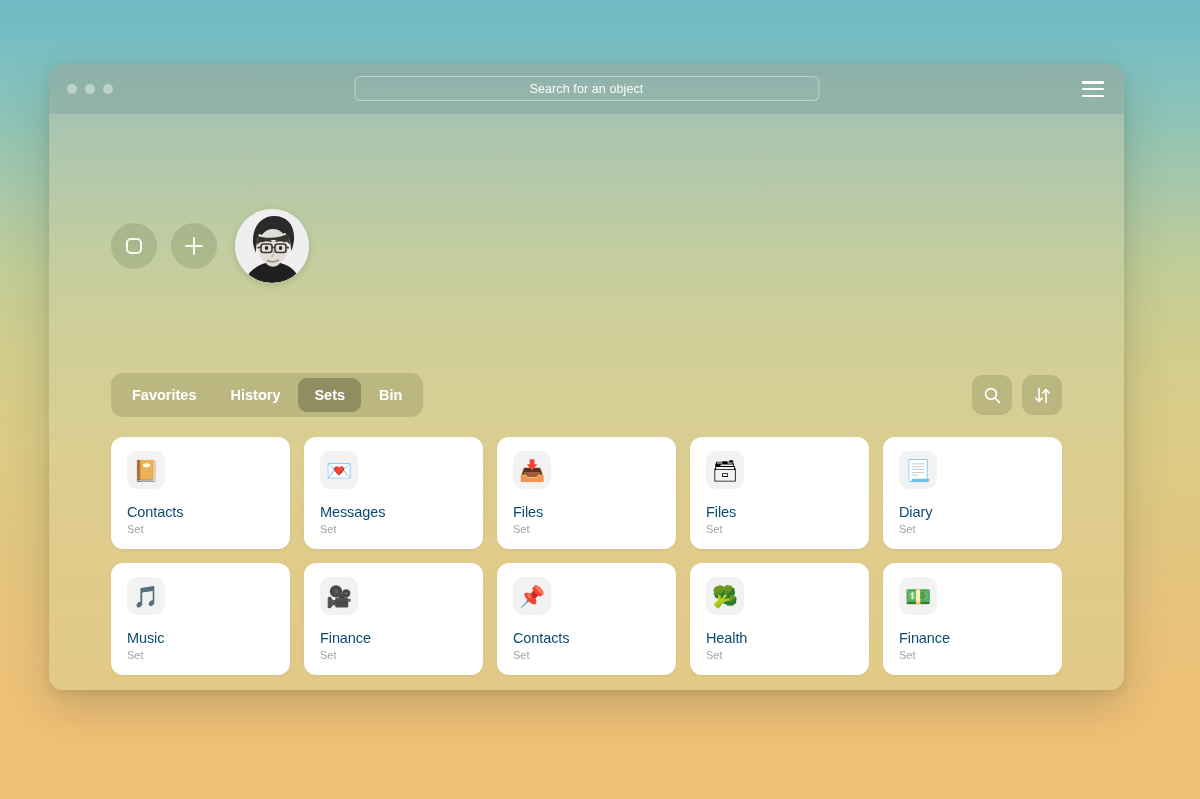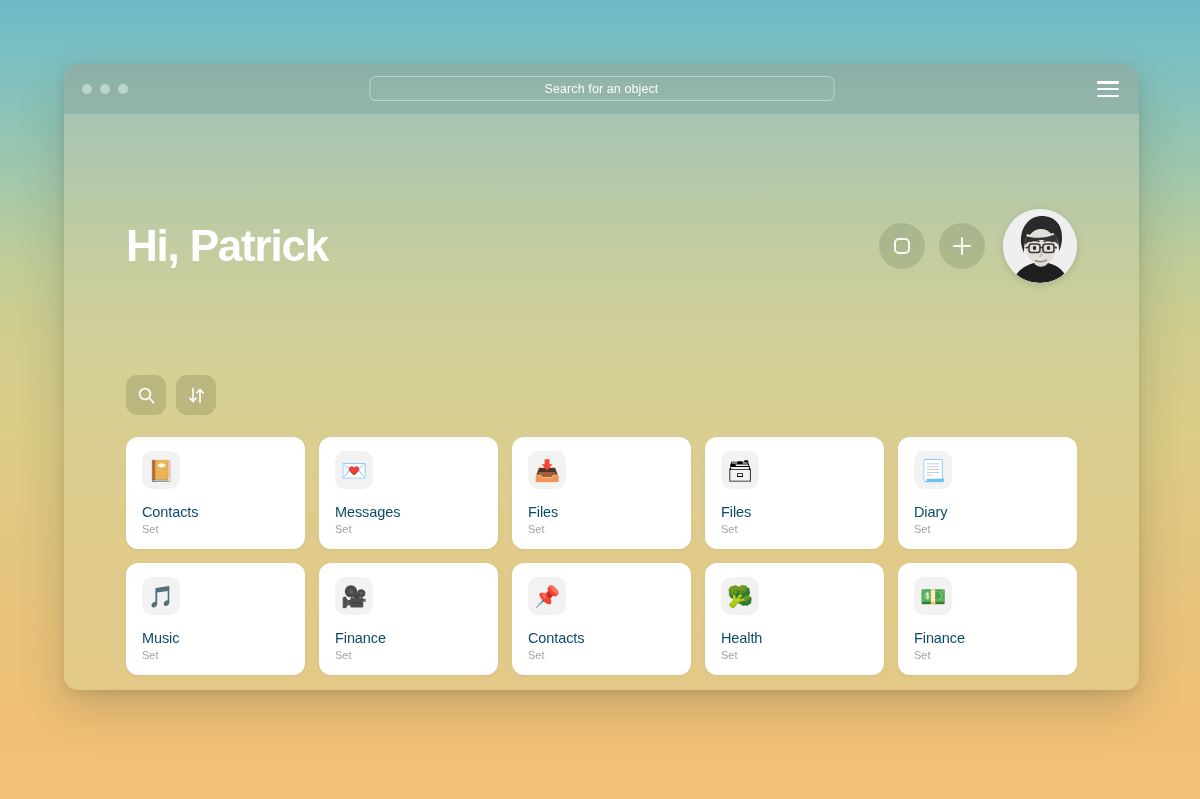--- a/index.html
+++ b/index.html
@@ -22,21 +22,21 @@
         #dccb85 56%,
         #e2c67f 68%,
         #eac27a 80%,
         #f0c077 90%,
         #f2c178 100%);
   }
 
   
   .window {
     position: absolute;
-    left: 64px;
+    left: 49px;
     top: 64px;
     width: 1075px;
     height: 626px;
     border-radius: 14px;
     overflow: hidden;
     box-shadow: 0 18px 45px rgba(60,70,50,0.22), 0 3px 10px rgba(60,70,50,0.12);
     background: linear-gradient(180deg,
         #9dc0b4 0%,
         #a7c4b1 8%,
         #b4c8a9 18%,
@@ -270,21 +270,20 @@
     </div>
 
     <div class="hamburger">
       <i></i>
         <i></i>
         <i></i>
     </div>
   </div>
 
   <div class="hero">
-    <div class="greeting">Hi, Patrick</div>
 
     <div class="hero-actions">
       <div class="circle-btn">
         <span class="sq-glyph"></span>
       </div>
       <div class="circle-btn">
         <span class="plus-glyph"></span>
       </div>
       <div class="avatar">
         <svg viewBox="0 0 74 74" xmlns="http://www.w3.org/2000/svg">
@@ -322,20 +321,26 @@
             <path d="M32.5 51.5 q5.5 2.8 11 -0.4" stroke="#8e8881" stroke-width="1.5" fill="none" stroke-linecap="round"></path>
 
             <path d="M10 74 C12 62 23 56 31 54 C34 59 42 59 45 54 C54 56 63 62 65 74Z" fill="#1f1f1f"></path>
           </g>
         </svg>
       </div>
     </div>
   </div>
 
   <div class="toolbar">
+    <div class="tabs">
+      <div class="tab">Favorites</div>
+      <div class="tab">History</div>
+      <div class="tab active">Sets</div>
+      <div class="tab">Bin</div>
+    </div>
 
     <div class="tool-btns">
       <div class="tool-btn">
         <svg width="19" height="19" viewBox="0 0 19 19" fill="none" stroke="#ffffff" stroke-width="1.7">
           <circle cx="8" cy="8" r="5.4"></circle>
           <path d="M12 12 L16.6 16.6" stroke-linecap="round"></path>
         </svg>
       </div>
       <div class="tool-btn">
         <svg width="19" height="19" viewBox="0 0 19 19" fill="none" stroke="#ffffff" stroke-width="1.6" stroke-linecap="round" stroke-linejoin="round">

